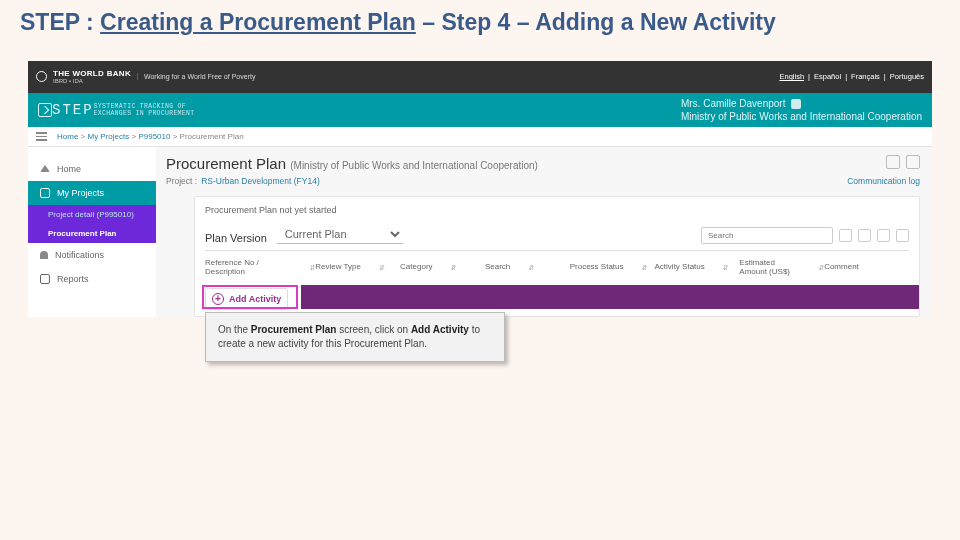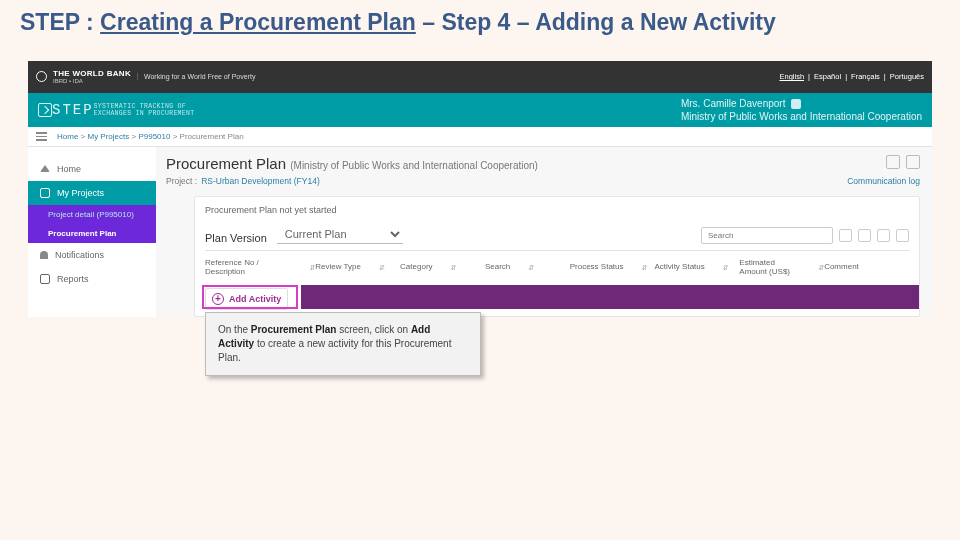--- a/index.html
+++ b/index.html
@@ -69,21 +69,21 @@
   .table-header .th { flex: 1; display: flex; align-items: center; gap: 18px; line-height: 1.1; }
   .table-header .th .sort { display: inline-block; font-size: 7px; color: #aaa; }
   .table-header .th.w1 { flex: 1.3; }
   
   .add-activity-row { margin-top: 2px; position: relative; }
   .add-activity-btn { display: inline-flex; align-items: center; gap: 5px; font-size: 9px; color: #9b2c92; background: #fff; padding: 4px 6px; border: 1px solid #ddd; border-radius: 2px; font-weight: bold; position: relative; z-index: 2; }
   .add-activity-btn .plus { width: 12px; height: 12px; border: 1px solid #9b2c92; border-radius: 50%; display: inline-flex; align-items: center; justify-content: center; font-size: 10px; line-height: 1; }
   .highlight-box { position: absolute; top: -3px; left: -3px; width: 96px; height: 24px; border: 2px solid #d63cc4; z-index: 3; pointer-events: none; }
   .purple-strip { position: absolute; top: -3px; left: 96px; right: -10px; height: 24px; background: #6f2877; }
   
-  .callout { position: absolute; top: 24px; left: 0; width: 276px; background: #f2f2f2; border: 1px solid #bbb; padding: 10px 12px; font-size: 10px; color: #444; line-height: 1.4; box-shadow: 3px 3px 4px rgba(0,0,0,.25); }
+  .callout { position: absolute; top: 24px; left: 0; width: 300px; background: #f2f2f2; border: 1px solid #bbb; padding: 10px 12px; font-size: 10px; color: #444; line-height: 1.4; box-shadow: 3px 3px 4px rgba(0,0,0,.25); }
   .callout strong { color: #222; }
 </style>
 </head>
 <body>
 
 <div class="slide-title">
   <span>STEP : </span><span class="underline">Creating a Procurement Plan</span><span class="dash"> – Step 4 – </span><span>Adding a New Activity</span>
 </div>
 
 <div class="screenshot-container">

